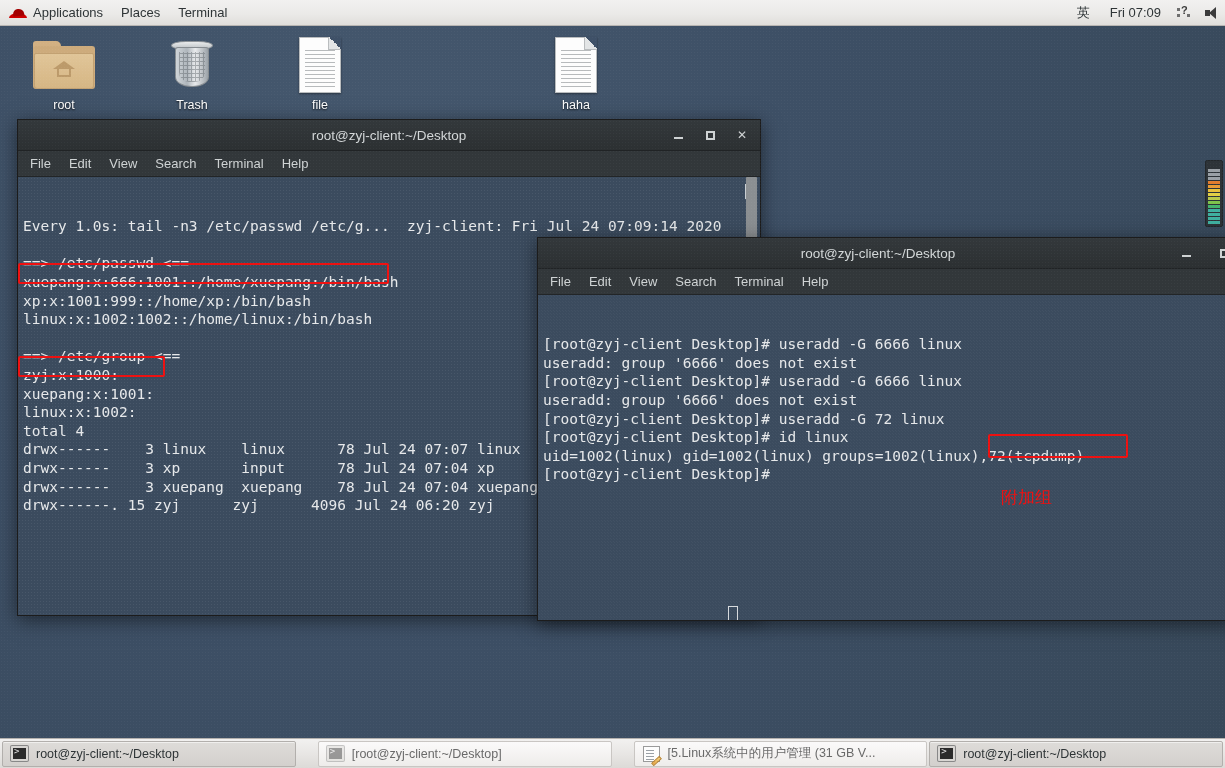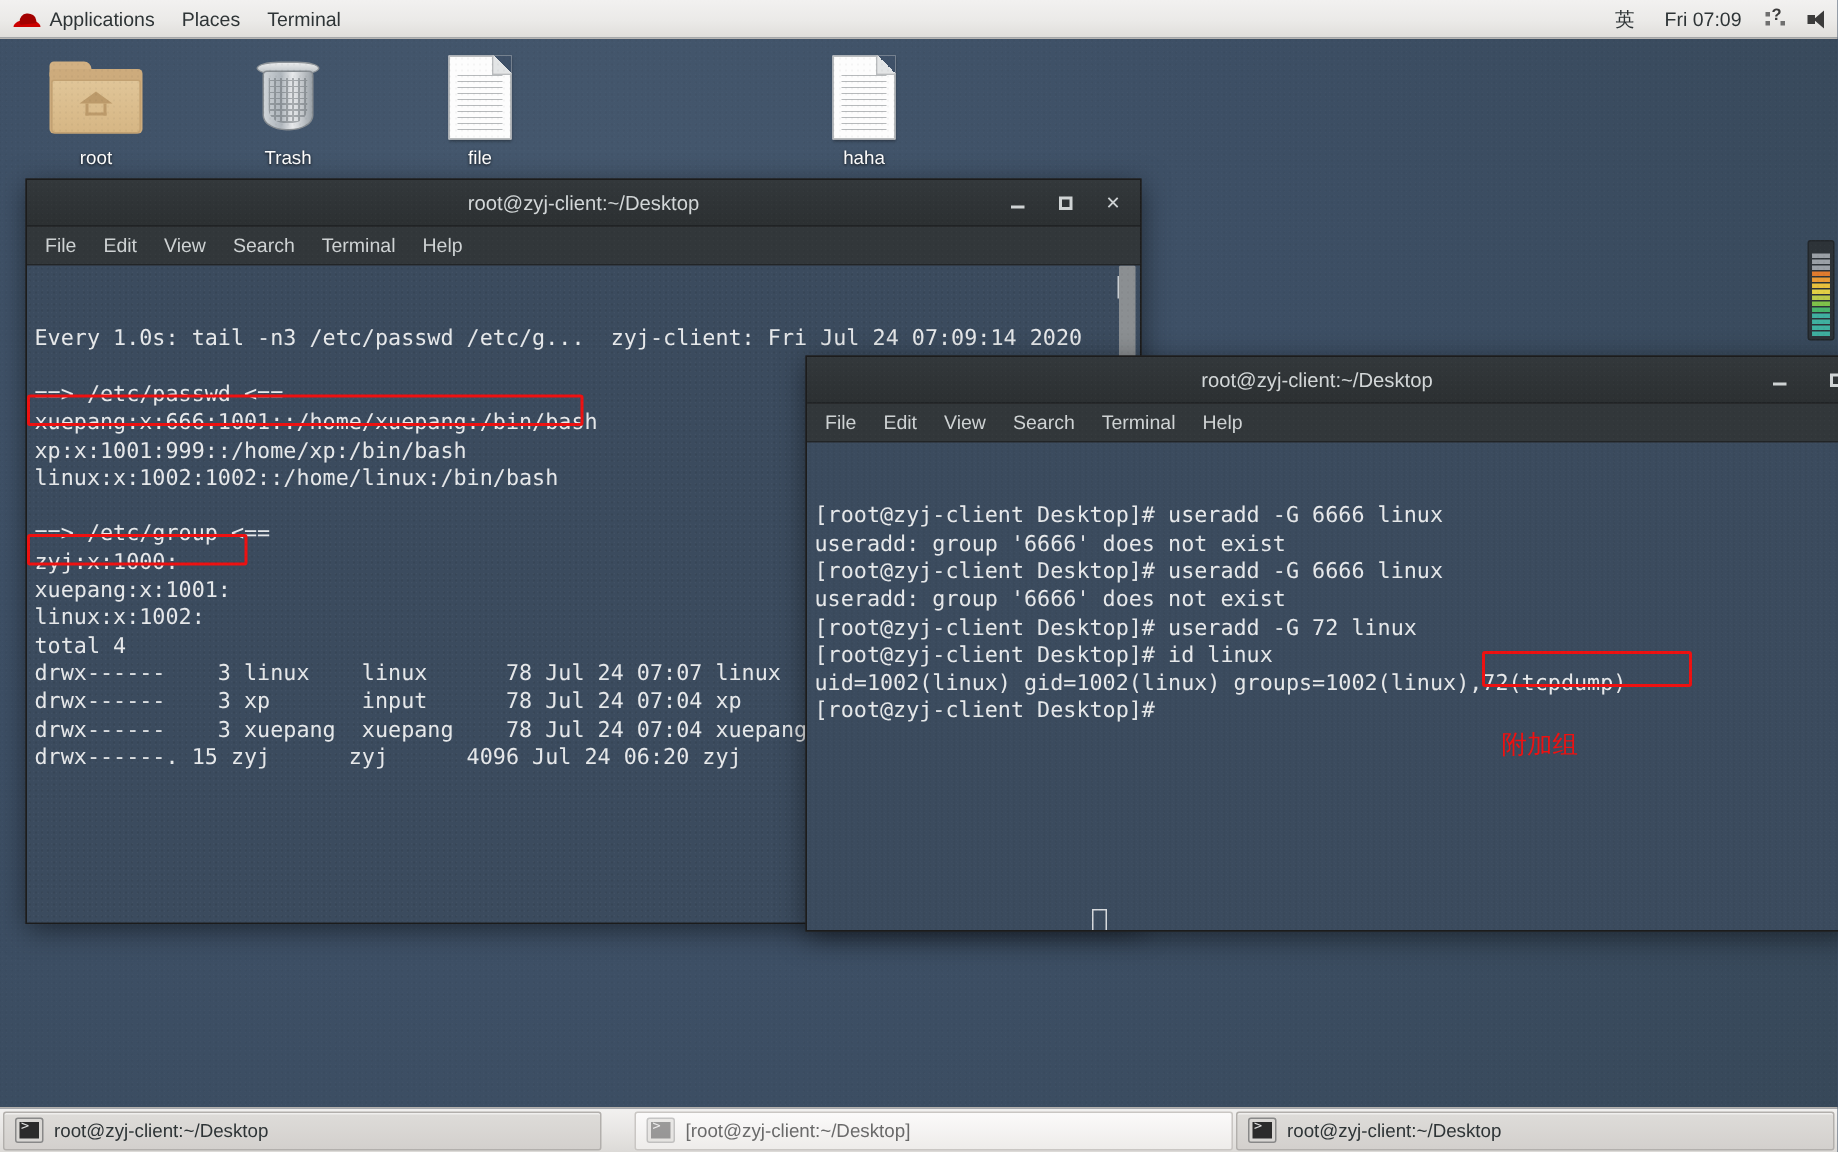--- a/index.html
+++ b/index.html
@@ -399,19 +399,26 @@
 
   <div id="taskbar">
     <div class="task-btn active">
       <span class="tb-term"></span>
       <span class="lbl">root@zyj-client:~/Desktop</span>
     </div>
     <div class="task-btn inactive">
       <span class="tb-term dim"></span>
       <span class="lbl">[root@zyj-client:~/Desktop]</span>
     </div>
+    <div class="task-btn inactive">
+      <span class="tb-note">
+          <span class="rules"></span>
+          <span class="pencil"></span>
+        </span>
+      <span class="lbl">[5.Linux系统中的用户管理 (31 GB V...</span>
+    </div>
     <div class="task-btn active">
       <span class="tb-term"></span>
       <span class="lbl">root@zyj-client:~/Desktop</span>
     </div>
   </div>
 
 </div>
 
 </body></html>

